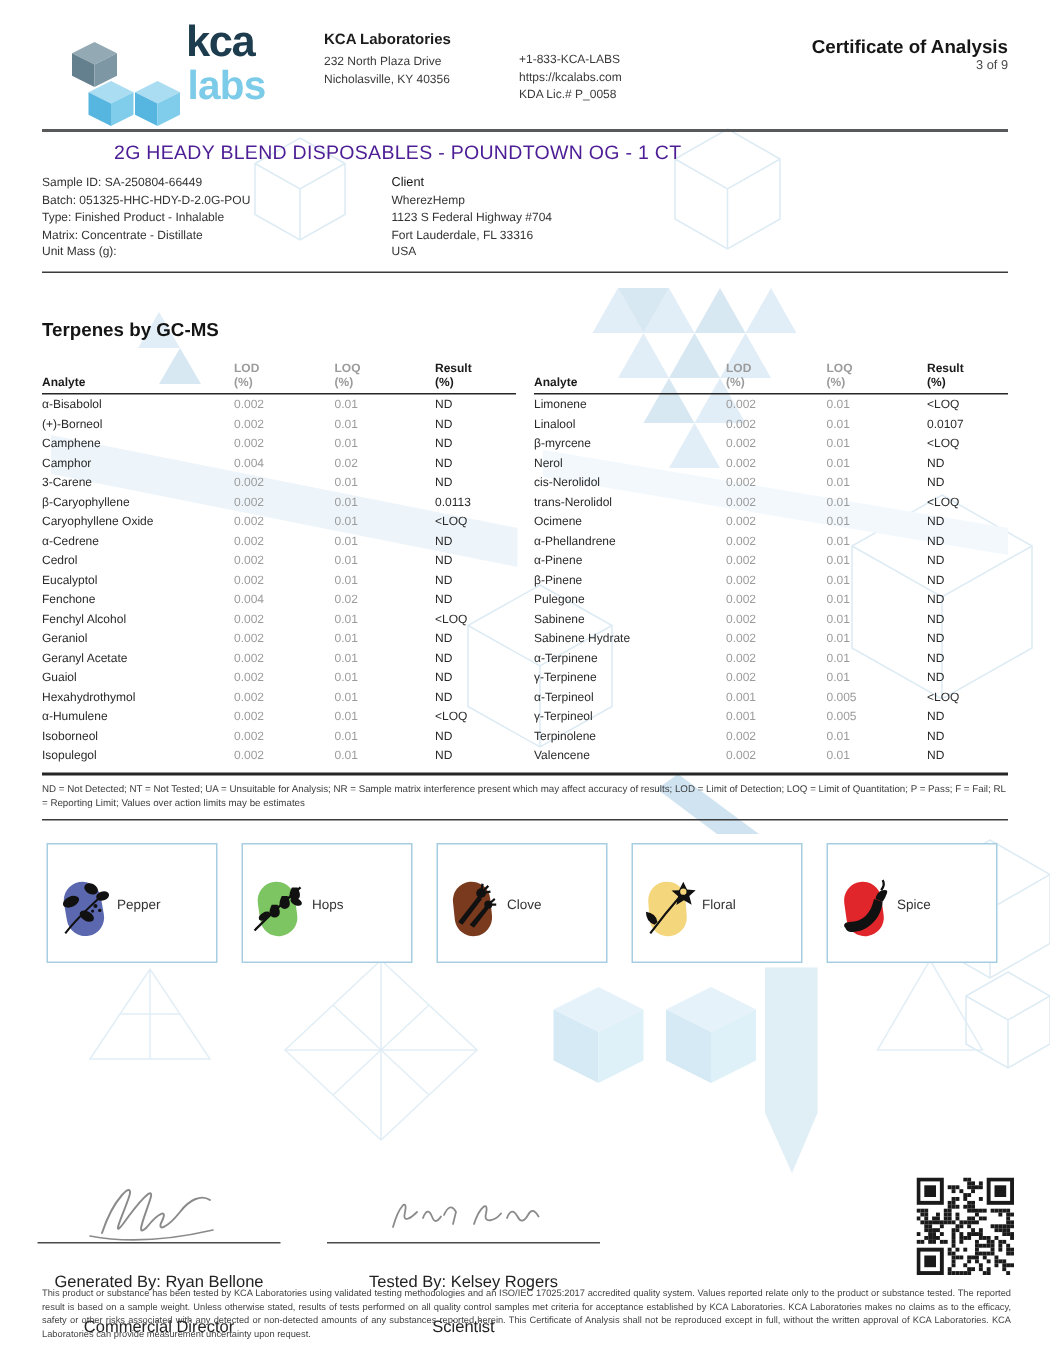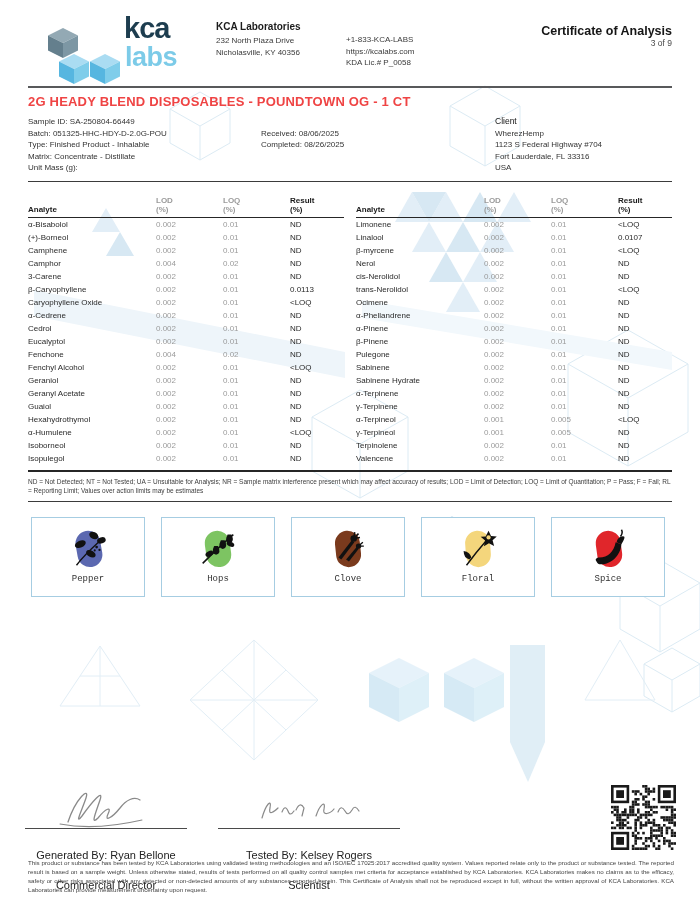--- a/index.html
+++ b/index.html
@@ -33,21 +33,21 @@
   .lab-name { font-size:10px; font-weight:bold; color:#1c1c1c; margin-bottom:3px; }
   .lab-line { font-size:8px; color:#3a3a3a; line-height:11.5px; }
   .contact-block { margin-left:8px; padding-top:9px; width:120px; }
   .contact-line { font-size:8px; color:#3a3a3a; line-height:11.5px; }
   .contact-line:first-child { margin-top:13px; }
   .cert-block { flex:1; text-align:right; padding-top:12px; }
   .cert-title { font-size:12.5px; font-weight:bold; color:#161616; }
   .page-num { font-size:8.5px; color:#4a4a4a; }
 
   .rule-header { border:none; border-top:2px solid #58595b; margin-top:2px; }
-  .product-title { font-size:13px; font-weight:bold; color:#ef4444; margin-top:6px; letter-spacing:0.2px; }
+  .product-title { font-size:13px; font-weight:normal; color:#4c1d95; margin-top:6px; letter-spacing:0.2px;margin-left:48px; }
 
   
   .sample-row { display:flex; margin-top:7px; }
   .si-col1 { width:233px; }
   .si-col2 { width:234px; padding-top:11.5px; }
   .si-col3 { flex:1; }
   .si-line { font-size:8px; color:#333; line-height:11.5px; }
   .client-label { font-size:8.5px; font-weight:normal; color:#141414; line-height:11.5px; }
   .rule-sample { border:none; border-top:1.5px solid #3b3b3b; margin-top:7px; }
 
@@ -65,21 +65,21 @@
   .c-lod, .c-loq { color:#9b9b9b; }
   .c-res { color:#2a2a2a; }
   .total-row .cell { font-weight:bold; color:#121212; }
 
   .footnote { font-size:6.5px; color:#3c3c3c; line-height:9px; margin-top:5px; }
   .rule-footnote { border:none; border-top:1.5px solid #3b3b3b; margin-top:6px; }
 
   
   .cards { display:flex; justify-content:space-between; margin-top:15px; width:634px; margin-left:3px; }
   .card { width:114px; height:80px; border:1px solid #a6cde2; background:#fff;
-          display:flex; flex-direction:column; align-items:center; justify-content:flex-start;font-family:Liberation Mono, monospace; }
+          display:flex; align-items:center; justify-content:flex-start; }
   .card svg { width:46px; height:46px; margin-top:7px; }
   .card-label { font-size:9px; color:#333; margin-top:3px; }
   .blob { fill:var(--blob-color); }
 
   
   .sig-section { position:absolute; top:780px; left:0; width:700px; z-index:1; }
   .sig-block { position:absolute; text-align:center; }
   .sig-left { left:25px; width:162px; }
   .sig-right { left:218px; width:182px; }
   .sig-art { height:48px; display:flex; align-items:flex-end; justify-content:center; }
@@ -189,35 +189,32 @@
     <div class="product-title">2G HEADY BLEND DISPOSABLES - POUNDTOWN OG - 1 CT</div>
 
     <div class="sample-row">
       <div class="si-col1">
         <div class="si-line">Sample ID: SA-250804-66449</div>
         <div class="si-line">Batch: 051325-HHC-HDY-D-2.0G-POU</div>
         <div class="si-line">Type: Finished Product - Inhalable</div>
         <div class="si-line">Matrix: Concentrate - Distillate</div>
         <div class="si-line">Unit Mass (g):</div>
       </div>
-      <div class="si-col2">
-        <div class="si-line">Received: 08/06/2025</div>
-        <div class="si-line">Completed: 08/26/2025</div>
-      </div>
       <div class="si-col3">
         <div class="client-label">Client</div>
         <div class="si-line">WherezHemp</div>
         <div class="si-line">1123 S Federal Highway #704</div>
         <div class="si-line">Fort Lauderdale, FL 33316</div>
         <div class="si-line">USA</div>
       </div>
     </div>
 
     <hr class="rule-sample">
 
+    <div class="section-heading">Terpenes by GC-MS</div>
 
     <div class="tables">
       <div class="ttable">
         <div class="trow thead">
           <div class="th">Analyte</div>
           <div class="th gray">
             <span>LOD</span><br>
             <span class="unit-gray">(%)</span>
           </div>
           <div class="th gray">

